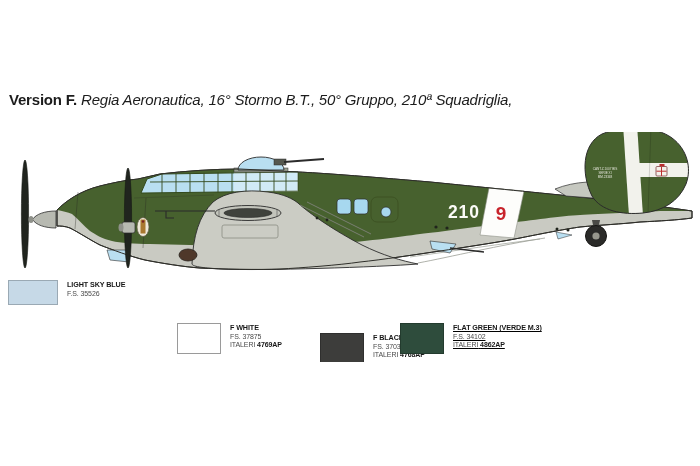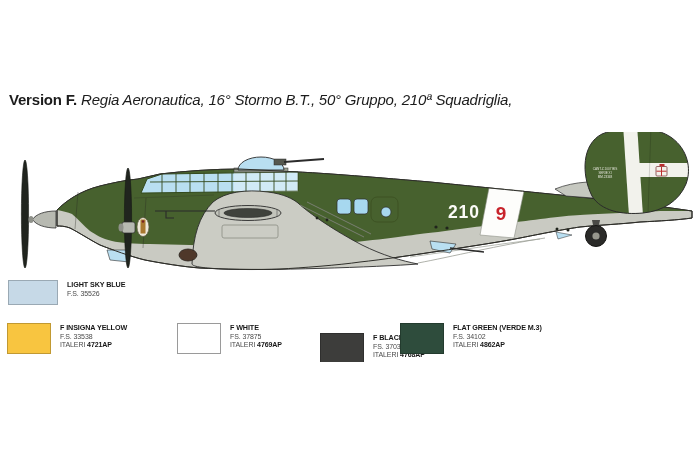--- a/index.html
+++ b/index.html
@@ -160,48 +160,40 @@
   </div>
 
   <div class="swatch" style="left:8px;top:280px;">
     <div class="chip r1" style="background: rgb(198, 217, 231);"></div>
     <div class="slabel">
       <div class="nm">LIGHT SKY BLUE</div>
       <div>F.S. 35526</div>
     </div>
   </div>
 
-  <div class="swatch" style="left:7px;top:323px;">
-    <div class="chip r2" style="background: rgb(248, 197, 64);"></div>
-    <div class="slabel">
-      <div class="nm">F INSIGNA YELLOW</div>
-      <div>F.S. 33538</div>
-      <div><span>ITALERI</span> <b>4721AP</b></div>
-    </div>
-  </div>
 
   <div class="swatch" style="left:143px;top:323px;padding-left:34px;">
     <div class="chip r2 white" style="background: rgb(255, 255, 255);"></div>
     <div class="slabel">
       <div class="nm">F WHITE</div>
       <div>FS. 37875</div>
       <div><span>ITALERI</span> <b>4769AP</b></div>
     </div>
   </div>
 
   <div class="swatch" style="left:272px;top:333px;padding-left:48px;">
     <div class="chip r2" style="background: rgb(61, 61, 59);"></div>
     <div class="slabel">
       <div class="nm">F BLACK</div>
       <div>FS. 37038</div>
       <div><span>ITALERI</span> <b>4768AP</b></div>
     </div>
   </div>
 
-  <div class="swatch" style="left:400px;top:323px;">
+  <div class="swatch" style="left:400px;top:323px;text-decoration:underline;">
     <div class="chip r2" style="background: rgb(46, 76, 60);"></div>
     <div class="slabel">
       <div class="nm">FLAT GREEN (VERDE M.3)</div>
       <div>F.S. 34102</div>
       <div><span>ITALERI</span> <b>4862AP</b></div>
     </div>
   </div>
 
 
 </div>

